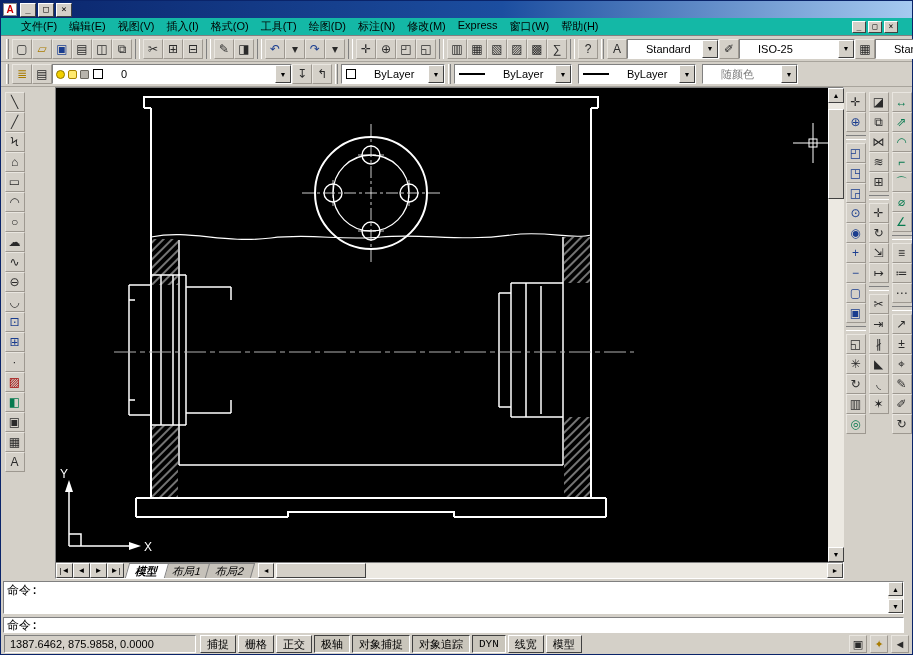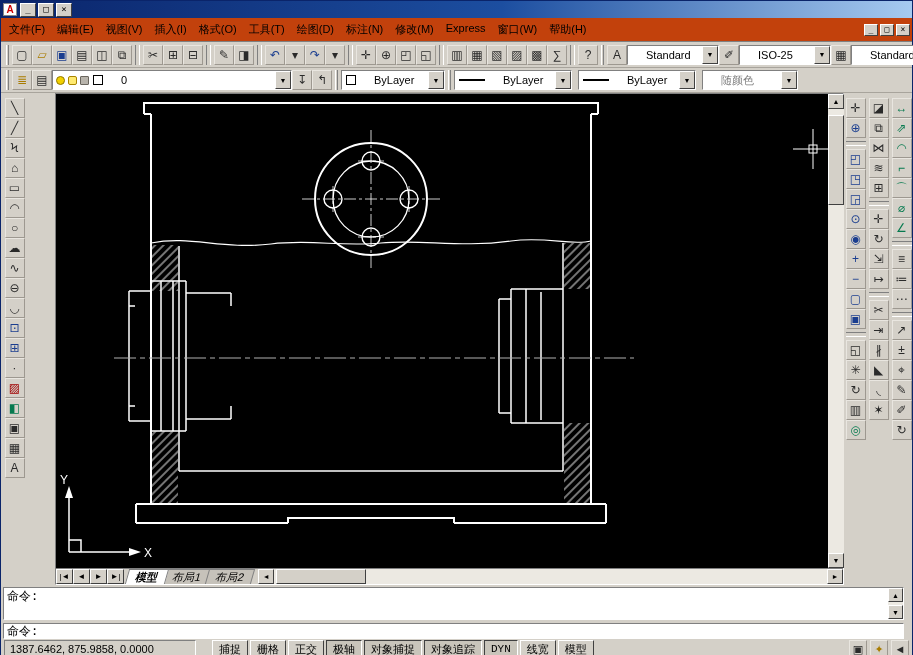--- a/index.html
+++ b/index.html
@@ -12,22 +12,22 @@
     display:flex; align-items:center; padding:0 2px; flex:none; }
   .app-icon { width:14px;height:13px;background:#fff;color:#c00;font-weight:bold;font-size:10px;
     display:flex;align-items:center;justify-content:center;margin-right:3px;border:1px solid #888; }
   .title-text { color:#fff; font-size:11px; font-weight:bold; white-space:nowrap; overflow:hidden; flex:1; }
   .winbtns,.mdibtns { display:flex; gap:2px; }
   .wbtn { width:16px;height:14px; background:#d4d0c8; border:1px solid; border-color:#fff #404040 #404040 #fff;
     font-size:9px; line-height:11px; text-align:center; font-family:"DejaVu Sans Mono",monospace; }
   .mdibtns .wbtn { width:14px;height:12px; font-size:8px; line-height:9px; }
 
   
-  .menubar { height:24px; display:flex; align-items:center; padding:0 2px; flex:none;
-    border-bottom:1px solid #808080; background:#c2410c; }
+  .menubar { height:18px; display:flex; align-items:center; padding:0 14px; flex:none;
+    border-bottom:1px solid #808080; background:#14b8a6; }
   .menu-items { display:flex; flex:1; }
   .menu-item { font-size:11px; padding:2px 6px; white-space:nowrap; }
 
   
   .tb { display:flex; align-items:center; padding:0 2px; flex:none; background:#d4d0c8;
     border-bottom:1px solid #a8a49c; }
   .tb1 { height:26px; } .tb2 { height:25px; }
   .grip { width:3px; height:20px; border-left:1px solid #fff; border-right:1px solid #808080; margin:0 3px; flex:none; }
   .hstrip { display:flex; align-items:center; }
   .tbtn { width:20px; height:20px; flex:none; display:flex; align-items:center; justify-content:center;
@@ -84,21 +84,21 @@
   .cmdlines { flex:1; font-family:"DejaVu Sans Mono",monospace; font-size:12px; padding:1px 3px; overflow:hidden; }
   .cmdline { height:15px; line-height:15px; white-space:pre; }
   .cmdscroll { width:15px; display:flex; flex-direction:column; background:#ece9e2; }
   .cmdscroll .sarrow { height:14px; width:15px; }
   .cmdscroll .vtrack { flex:1; }
   .splitter { height:3px; }
   .cmdprompt { height:16px; background:#fff; border:1px solid; border-color:#808080 #fff #fff #808080;
     font-family:"DejaVu Sans Mono",monospace; font-size:12px; line-height:14px; padding:0 3px; }
 
   
-  .statusbar { flex:1; display:flex; align-items:center; padding:0 3px; gap:16px; background:#d4d0c8; }
+  .statusbar { flex:1; display:flex; align-items:center; padding:0 3px; gap:4px; background:#d4d0c8; }
   .coords { width:192px; height:18px; border:1px solid; border-color:#808080 #fff #fff #808080;
     font-size:11px; display:flex; align-items:center; padding-left:5px; flex:none; white-space:nowrap; }
   .toggles { display:flex; gap:2px;font-family:Liberation Mono, monospace; }
   .sbtn { height:18px; font-size:11px; padding:0 6px; background:#d4d0c8; border:1px solid;
     border-color:#fff #404040 #404040 #fff; white-space:nowrap; font-family:inherit; }
   .sbtn.active { border-color:#404040 #fff #fff #404040; background:#c9c5bb; }
   .tray { margin-left:auto; display:flex; align-items:center; gap:3px; }
   .tray .tbtn { width:18px; height:18px; font-size:11px; }
   button { font-family:inherit; }
 </style>
@@ -174,21 +174,21 @@
         <span class="tsep"></span>
         <button class="tbtn" title="help">?</button>
       </div>
     <span class="grip"></span>
     <button class="tbtn">A</button>
     <div class="combo" style="width:92px">
       <span class="val">Standard</span>
       <span class="dd">▼</span>
     </div>
     <button class="tbtn">✐</button>
-    <div class="combo" style="width:92px">
+    <div class="combo" style="width:116px">
       <span class="val">ISO-25</span>
       <span class="dd">▼</span>
     </div>
     <button class="tbtn">▦</button>
     <div class="combo" style="width:70px">
       <span class="val">Standard</span>
     </div>
   </div>
 
   <div class="tb tb2">

